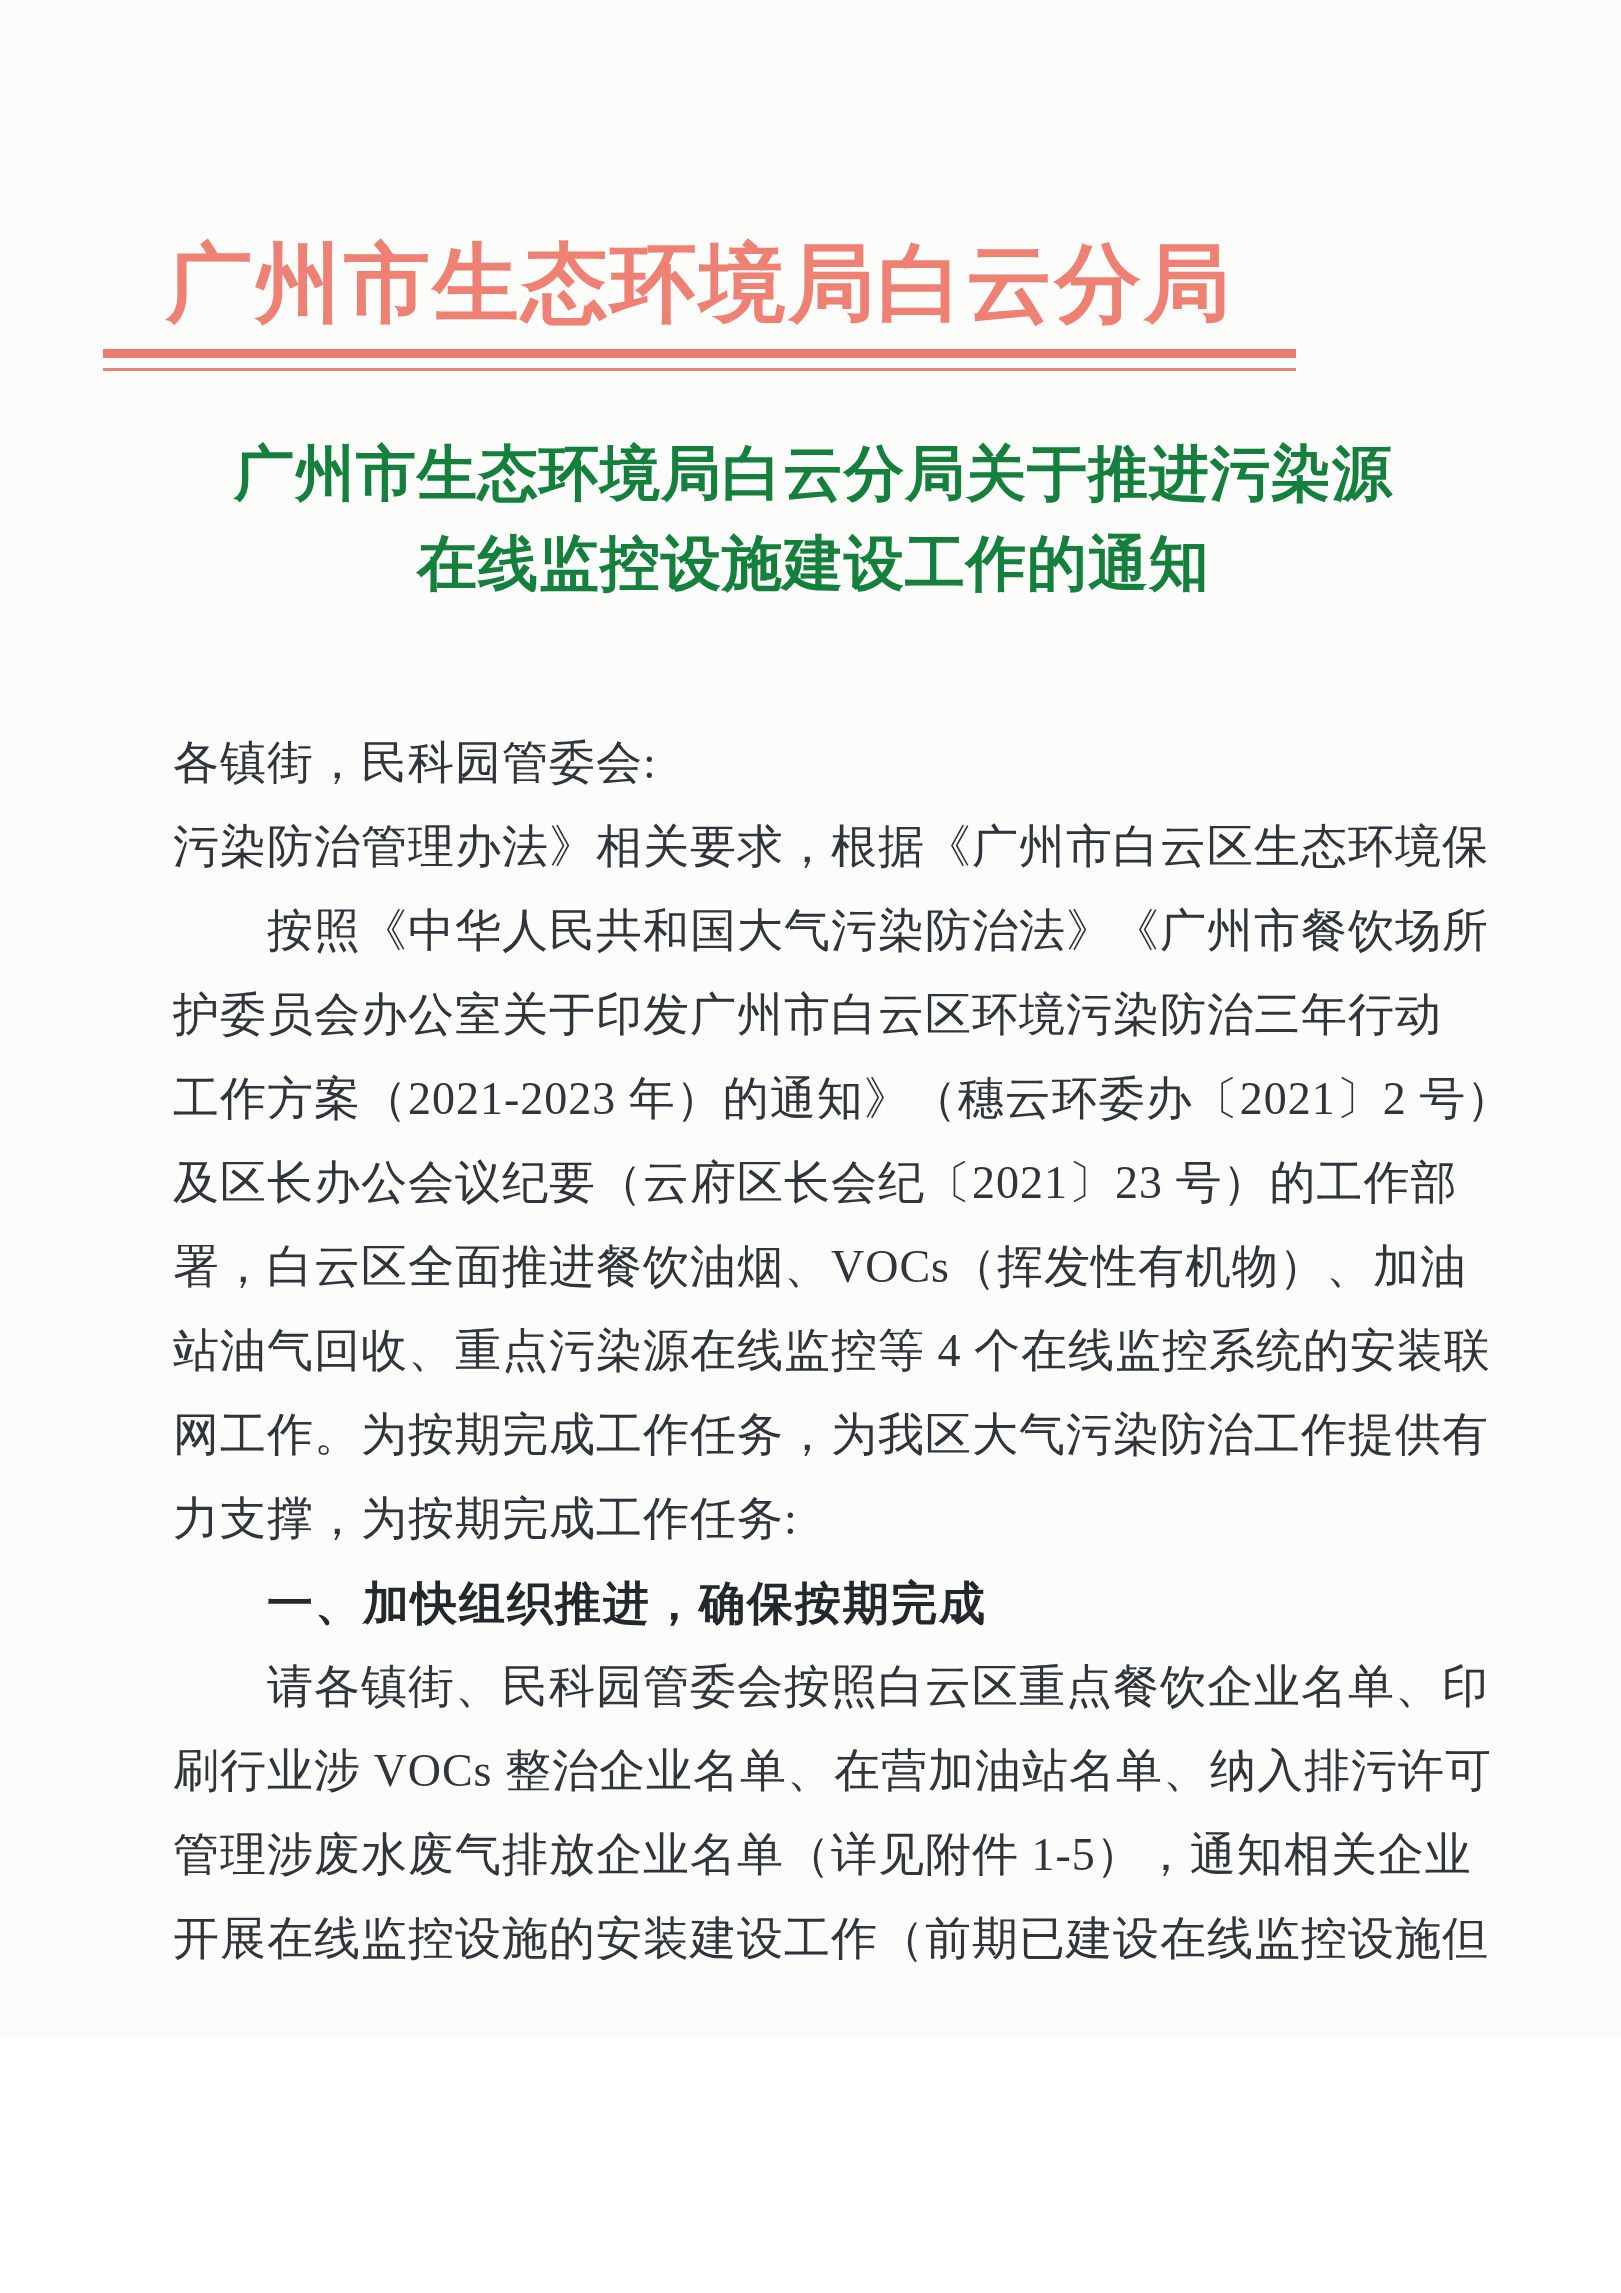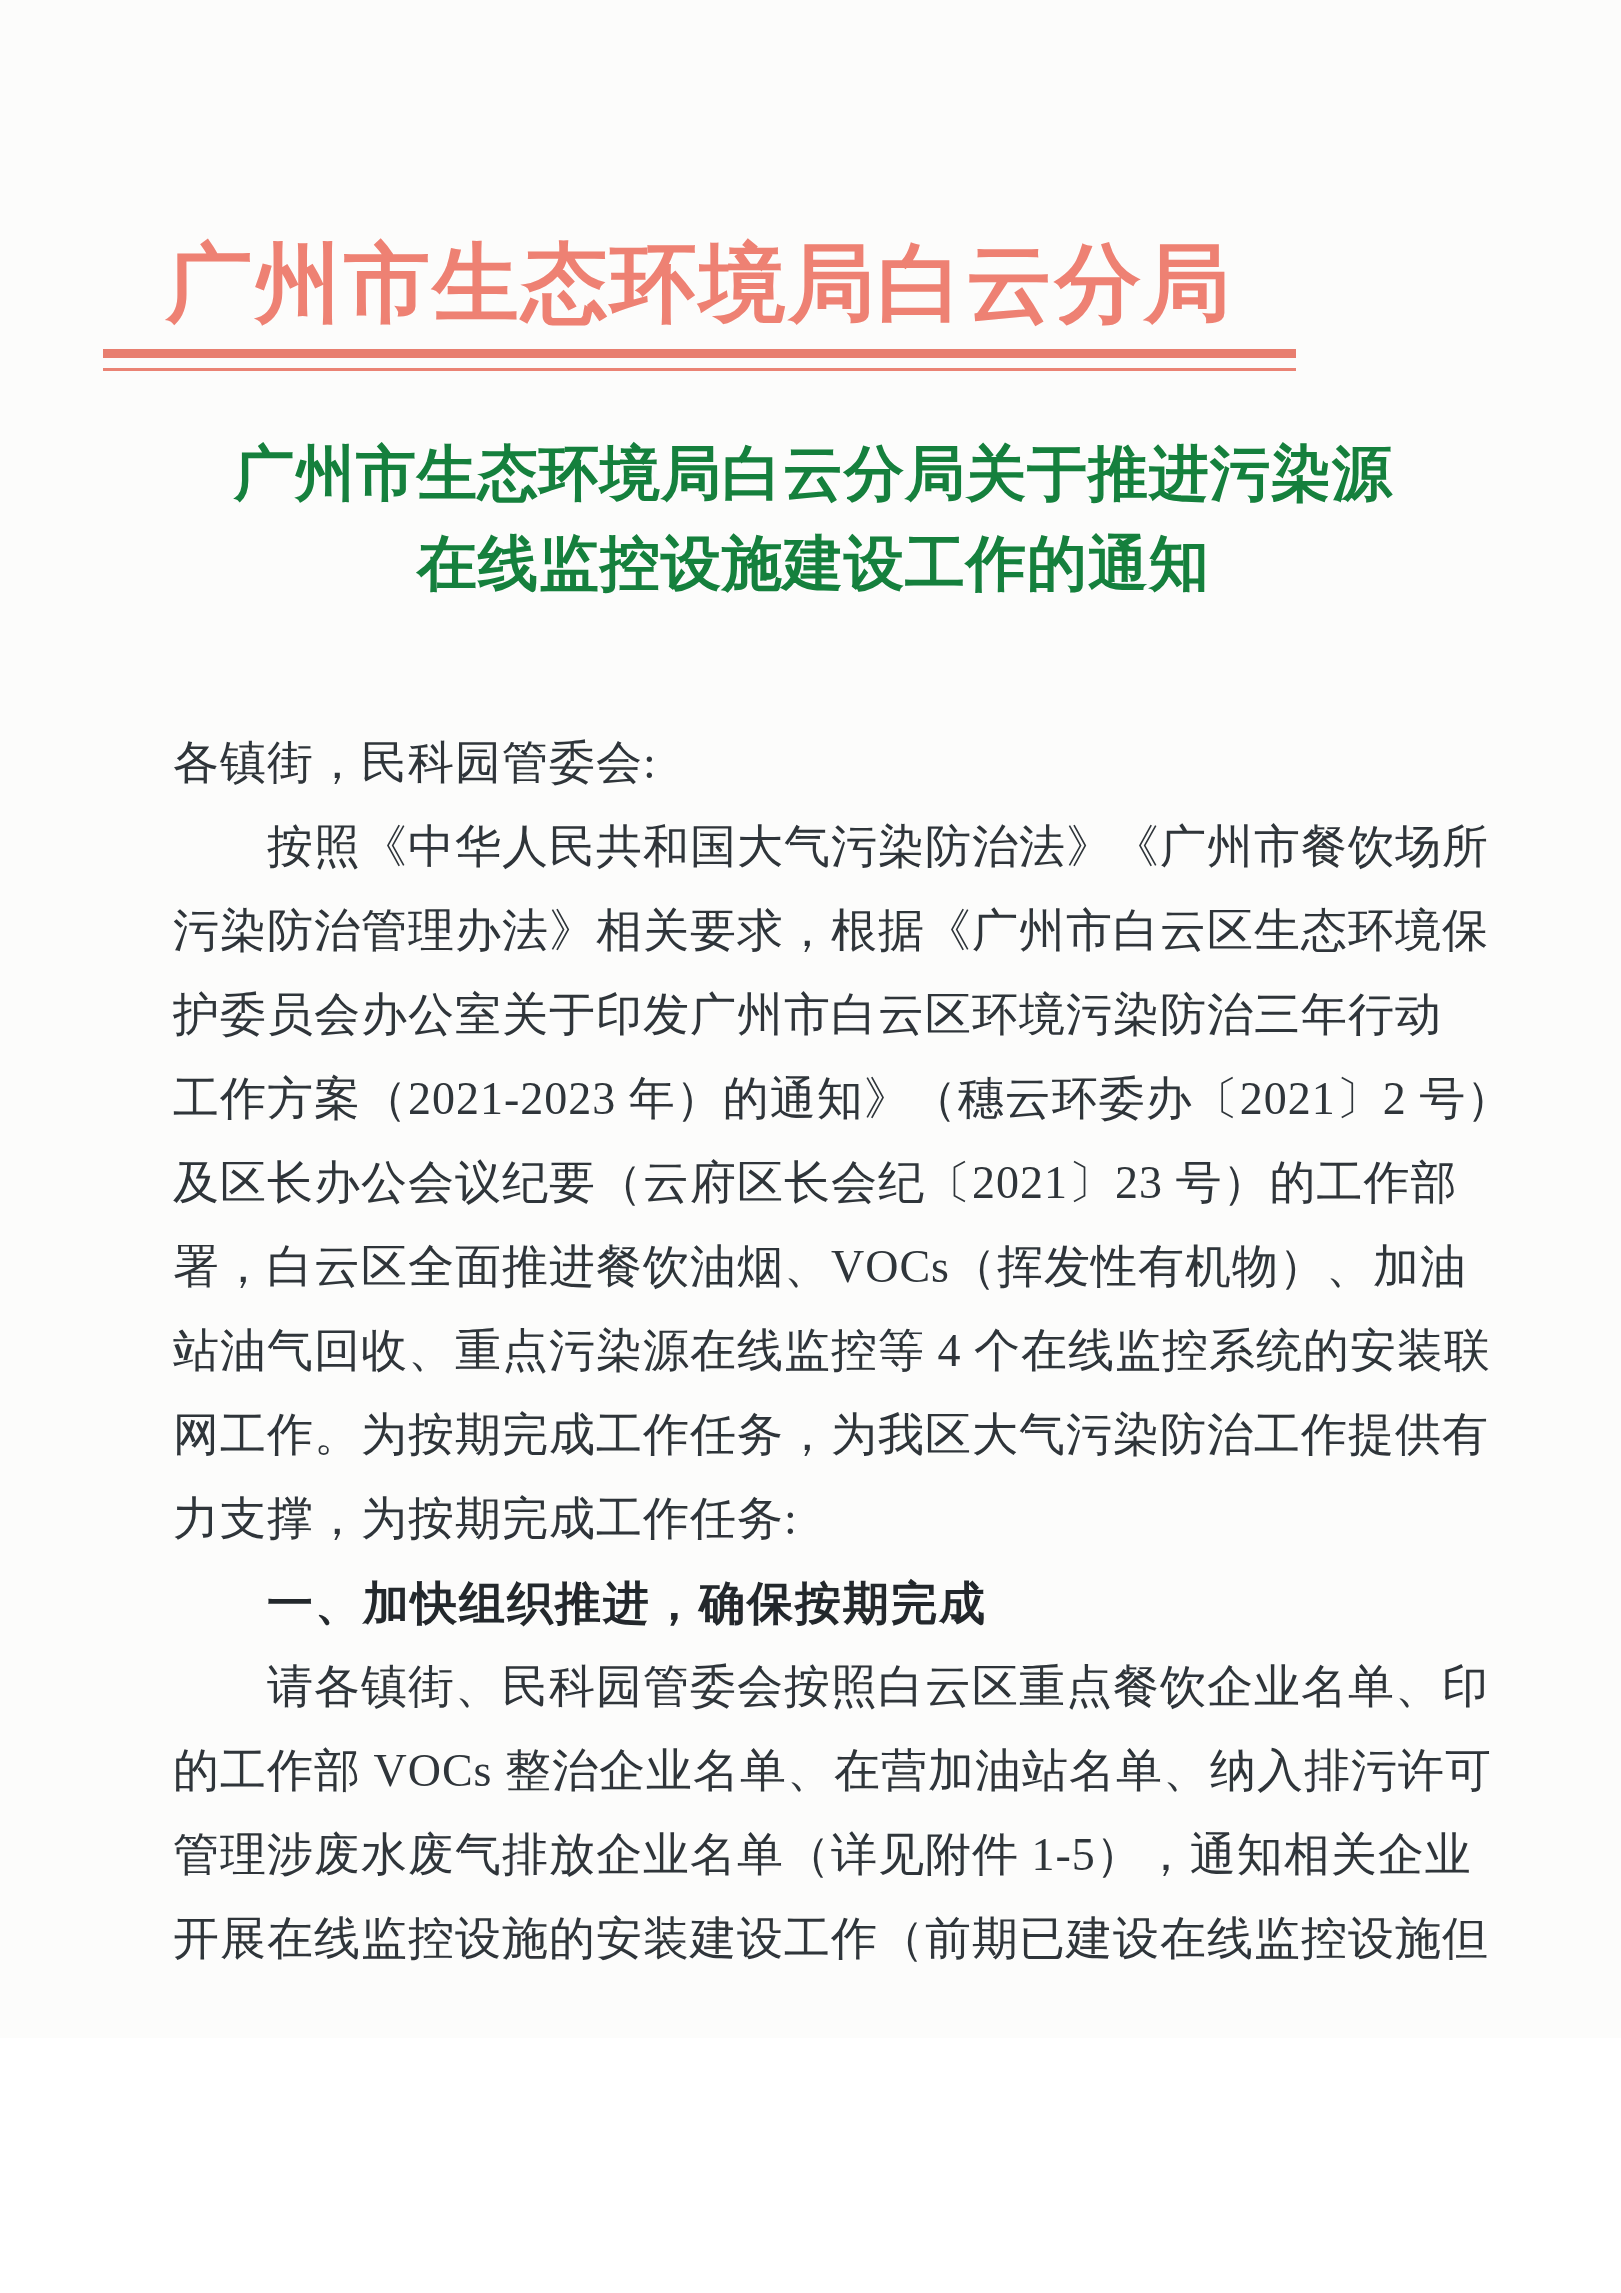--- a/index.html
+++ b/index.html
@@ -111,32 +111,32 @@
   <div class="rule-thick"></div>
   <div class="rule-thin"></div>
 
   <div class="doc-title">
     <div>广州市生态环境局白云分局关于推进污染源</div>
     <div>在线监控设施建设工作的通知</div>
   </div>
 
   <div class="body-text">
       <div class="line">各镇街，民科园管委会:</div>
+      <div class="line">污染防治管理办法》相关要求，根据《广州市白云区生态环境保</div>
       <div class="line indent">按照《中华人民共和国大气污染防治法》《广州市餐饮场所</div>
-      <div class="line">污染防治管理办法》相关要求，根据《广州市白云区生态环境保</div>
       <div class="line">护委员会办公室关于印发广州市白云区环境污染防治三年行动</div>
       <div class="line">工作方案（2021-2023 年）的通知》（穗云环委办〔2021〕2 号）</div>
       <div class="line">及区长办公会议纪要（云府区长会纪〔2021〕23 号）的工作部</div>
       <div class="line">署，白云区全面推进餐饮油烟、VOCs（挥发性有机物）、加油</div>
       <div class="line">站油气回收、重点污染源在线监控等 4 个在线监控系统的安装联</div>
       <div class="line">网工作。为按期完成工作任务，为我区大气污染防治工作提供有</div>
       <div class="line">力支撑，为按期完成工作任务:</div>
       <div class="line indent bold">一、加快组织推进，确保按期完成</div>
       <div class="line indent">请各镇街、民科园管委会按照白云区重点餐饮企业名单、印</div>
-      <div class="line">的工作部 VOCs 整治企业名单、在营加油站名单、纳入排污许可</div>
+      <div class="line">刷行业涉 VOCs 整治企业名单、在营加油站名单、纳入排污许可</div>
       <div class="line">管理涉废水废气排放企业名单（详见附件 1-5），通知相关企业</div>
       <div class="line">开展在线监控设施的安装建设工作（前期已建设在线监控设施但</div>
     </div>
 
   <div class="footer-rule"></div>
   <div class="scan-edge"></div>
 
 </div>
 
 

